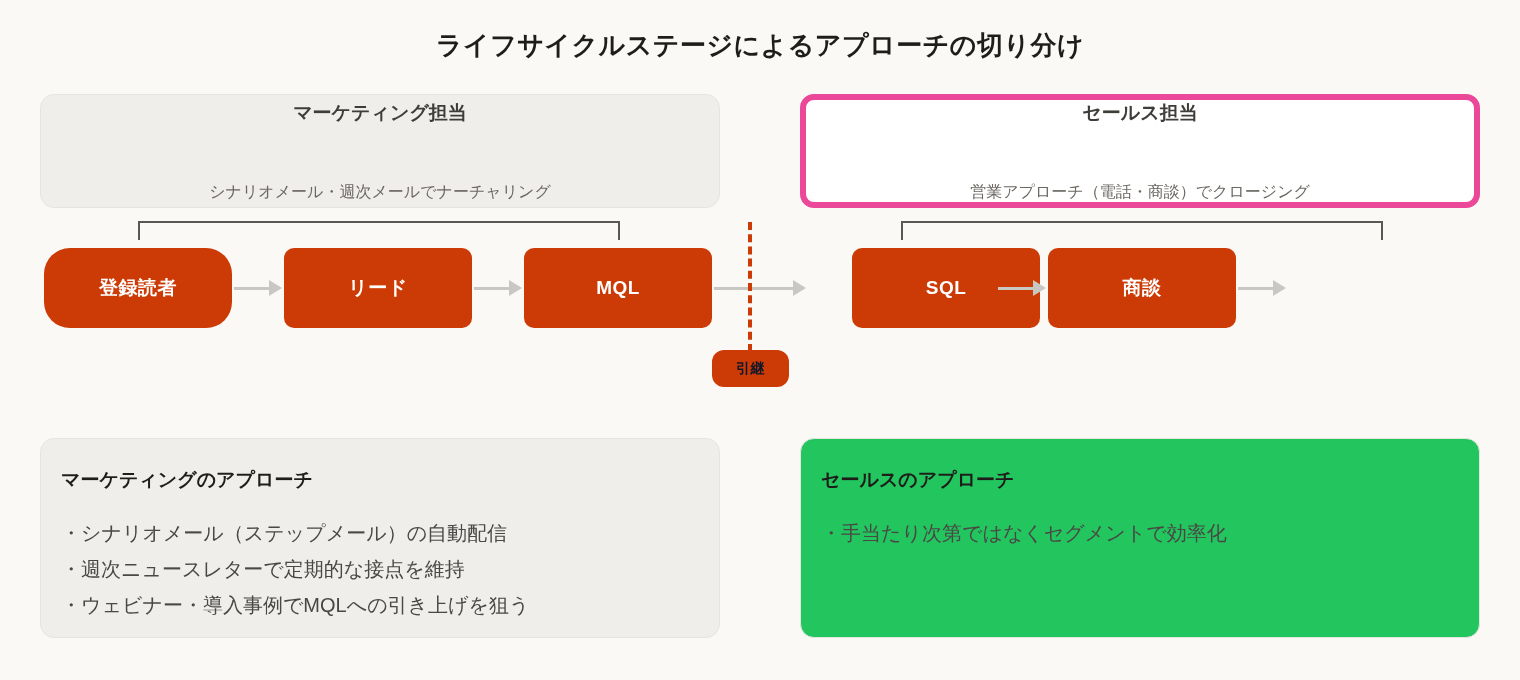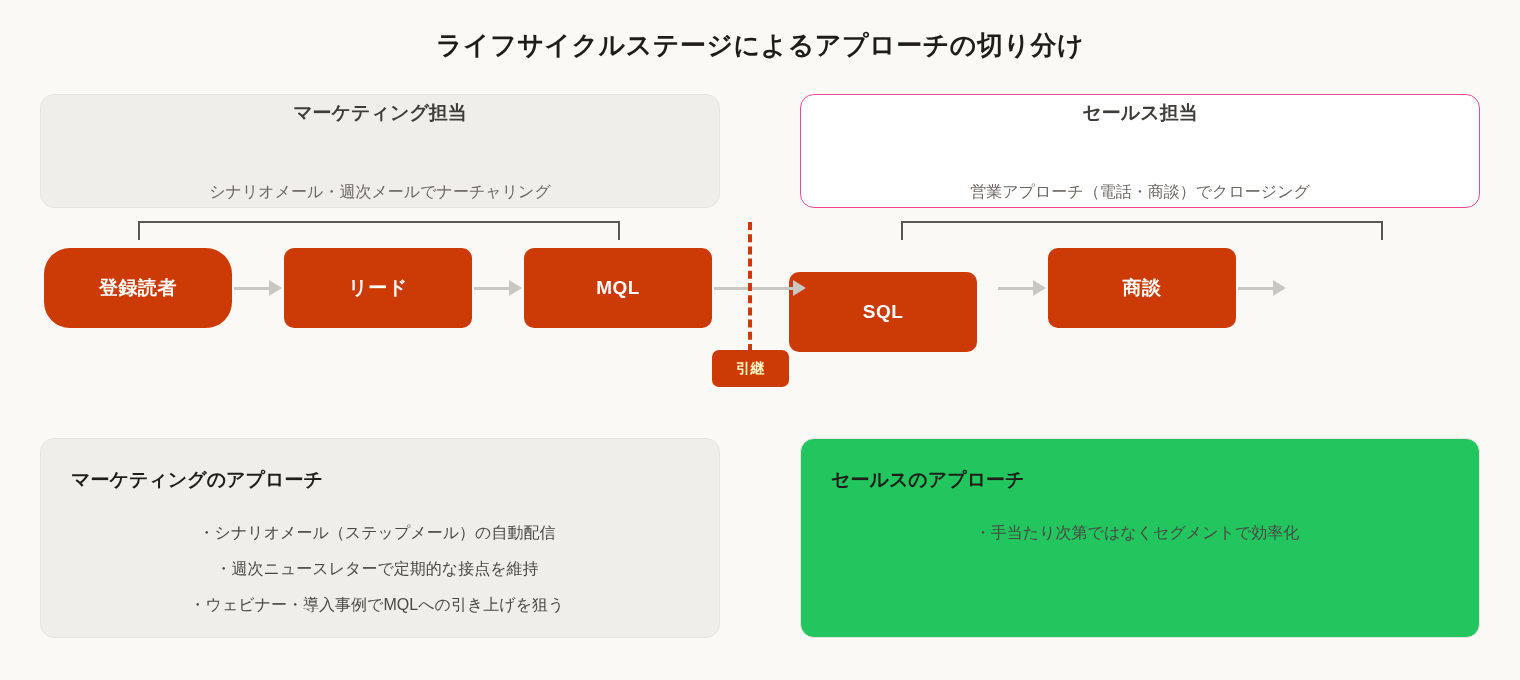--- a/index.html
+++ b/index.html
@@ -47,21 +47,21 @@
   .owner-panel.marketing {
     left: 40px;
     width: 680px;
     background: #efeeea;
     border: 1px solid #e6e4de;
   }
   .owner-panel.sales {
     left: 800px;
     width: 680px;
     background: #ffffff;
-    border: 1px solid #ec4899;
+    border: 6px solid #ec4899;
   }
   .owner-title {
     font-size: 19px;
     font-weight: bold;
     color: #3f3d39;
     margin-bottom: 16px;
   }
   .owner-sub {
     font-size: 16px;
     color: #6b6762;
@@ -93,21 +93,21 @@
     align-items: center;
     justify-content: center;
     color: #ffffff;
     font-size: 19px;
     font-weight: bold;
     letter-spacing: 0.5px;
   }
   .stage.s0 { left: 44px; border-radius: 26px; }
   .stage.s1 { left: 284px; }
   .stage.s2 { left: 524px; }
-  .stage.s3 { left: 789px; margin-top: 24px; }
+  .stage.s3 { left: 852px; }
   .stage.s4 { left: 1048px; }
   .stage.s5 { left: 1288px; }
 
   
   .arrow {
     position: absolute;
     top: 283px;
     height: 10px;
     display: flex;
     align-items: center;
@@ -140,39 +140,39 @@
     height: 130px;
     border-left: 4px dashed #cc3b06;
   }
   .handoff-badge {
     position: absolute;
     left: 712px;
     top: 350px;
     width: 77px;
     height: 37px;
     background: #cc3b06;
-    border-radius: 7px;
+    border-radius: 12px;
     display: flex;
     align-items: center;
     justify-content: center;
-    color: #fef9c3;
+    color: #0f172a;
     font-size: 14px;
     font-weight: bold;
     letter-spacing: 0.5px;
   }
 
   
   .detail-card {
     position: absolute;
     top: 438px;
     width: 680px;
     height: 200px;
     border-radius: 14px;
     box-sizing: border-box;
-    padding: 28px 36px 0 30px;
+    padding: 28px 36px 0 20px;
   }
   .detail-card.marketing {
     left: 40px;
     background: #efeeea;
     border: 1px solid #e6e4de;
   }
   .detail-card.sales {
     left: 800px;
     background: #22c55e;
     border: 1px solid #e6e4de;
@@ -182,25 +182,24 @@
     font-weight: bold;
     color: #1f1d1a;
     margin-bottom: 22px;
   }
   .detail-list {
     list-style: none;
     margin: 0;
     padding: 0;
   }
   .detail-list li {
-    font-size: 16px;
+    font-size: 20px;
     color: #4a4845;
     line-height: 36px;
     white-space: nowrap;
-    text-align: center;
   }
   .detail-list li::before {
     content: "・";
     color: #4a4845;
   }
 </style>
 </head>
 <body>
 
 <div class="canvas">

